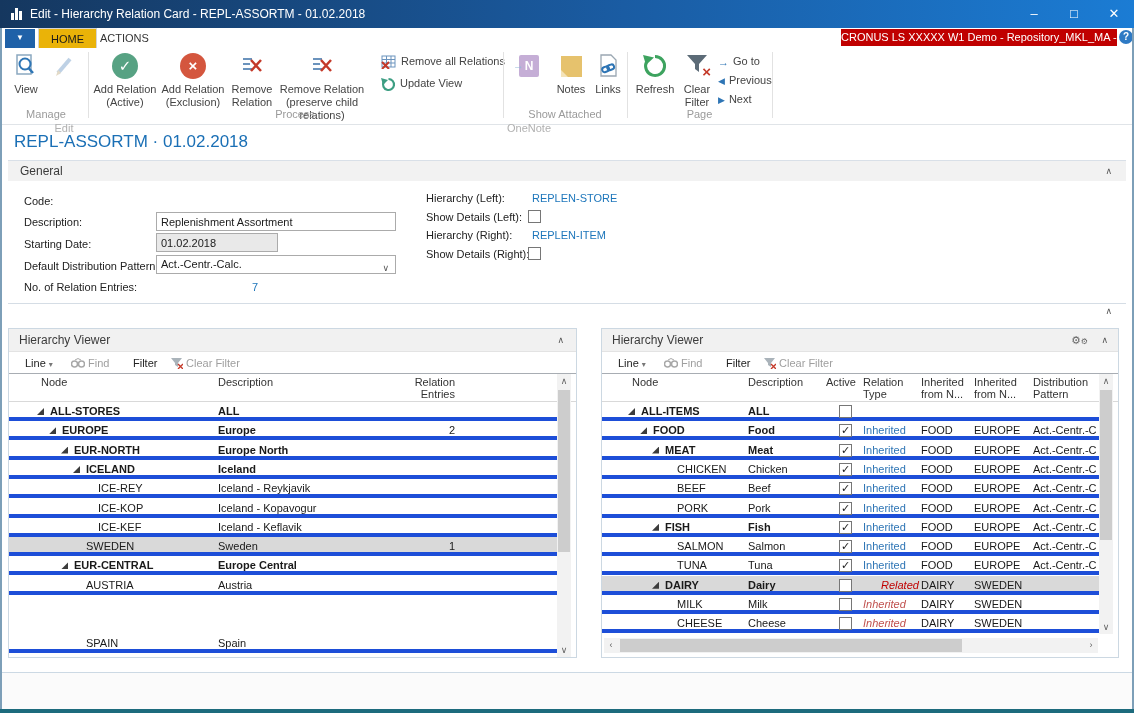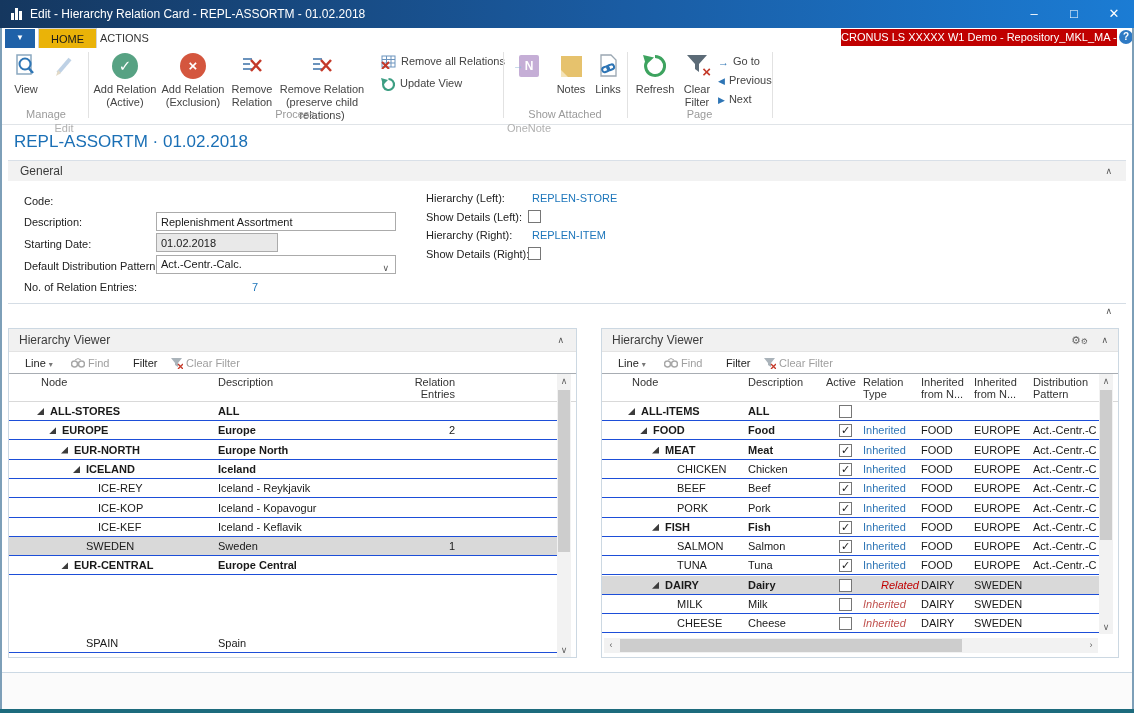--- a/index.html
+++ b/index.html
@@ -52,21 +52,21 @@
 
   
   .panel { position:absolute; top:328px; height:330px; background:#fff; border:1px solid #ccd8e2; }
   .panel-header { position:absolute; top:0; left:0; right:0; height:23px; background:#f1f1f1; border-bottom:1px solid #e3e3e3; font-size:12px; color:#3b3b3b; line-height:23px; }
   .panel-header .ph-title { margin-left:10px; }
   .panel-toolbar { position:absolute; top:23px; left:0; right:0; height:22px; background:#fff; border-bottom:1px solid #a8adb3; font-size:11px; }
   .tb-item { position:absolute; top:0; height:22px; line-height:22px; color:#222; white-space:nowrap; }
   .tb-item.dim { color:#9f9f9f; }
   .grid-colhead { position:absolute; top:45px; left:0; right:0; height:28px; border-bottom:1px solid #d9d9d9; background:#fff; }
   .colhead { position:absolute; top:2px; font-size:11px; color:#333; line-height:12px; }
-  .tree-row { position:absolute; height:19px; border-bottom:1px solid #1d4ed8; background:#fff; }
+  .tree-row { position:absolute; height:19px; border-bottom:4px solid #1d4ed8; background:#fff; }
   .tree-row.sel { background:#d9d9d9; }
   .tree-row span { position:absolute; line-height:19px; font-size:11px; color:#1a1a1a; white-space:nowrap; }
   .tree-arrow { width:7px; height:7px; background:#3c3c3c; clip-path:polygon(100% 0,100% 100%,0 100%); top:6px !important; }
   .row-cb { position:absolute; top:3px; width:13px; height:13px; border:1px solid #767676; background:#fff; line-height:11px !important; text-align:center; font-size:11px; color:#222; }
   .rel-blue { color:#2e75b5 !important; }
   .rel-red-bold { color:#c00000 !important; font-weight:normal; font-style:italic;margin-left:18px; }
   .rel-red-italic { color:#c0504d !important; font-style:italic; }
   .b { font-weight:bold; }
 
   
@@ -344,20 +344,25 @@
           <span style="left: 77px;">SWEDEN</span>
           <span style="left: 209px;">Sweden</span>
           <span style="left: 370px; width: 76px; text-align: right;">1</span>
         </div>
         <div class="tree-row" style="top: 154.4px; left: 0px; width: 100%;">
           <span class="tree-arrow" style="left: 52px;"></span>
           <span class="b" style="left: 65px;">EUR-CENTRAL</span>
           <span class="b" style="left: 209px;">Europe Central</span>
           <span style="left: 370px; width: 76px; text-align: right;"></span>
         </div>
+        <div class="tree-row" style="top: 173.7px; left: 0px; width: 100%;">
+          <span style="left: 77px;">AUSTRIA</span>
+          <span style="left: 209px;">Austria</span>
+          <span style="left: 370px; width: 76px; text-align: right;"></span>
+        </div>
         <div class="tree-row" style="top: 231.6px; left: 0px; width: 100%;">
           <span style="left: 77px;">SPAIN</span>
           <span style="left: 209px;">Spain</span>
           <span style="left: 370px; width: 76px; text-align: right;"></span>
         </div>
       </div>
 
     <div class="sb-track" style="left:548px;top:45px;width:14px;height:283px">
       <div class="sb-arrow" style="left:0;top:0;width:14px;height:14px;line-height:14px">∧</div>
       <div class="sb-thumb" style="left:1px;top:16px;width:12px;height:162px"></div>

